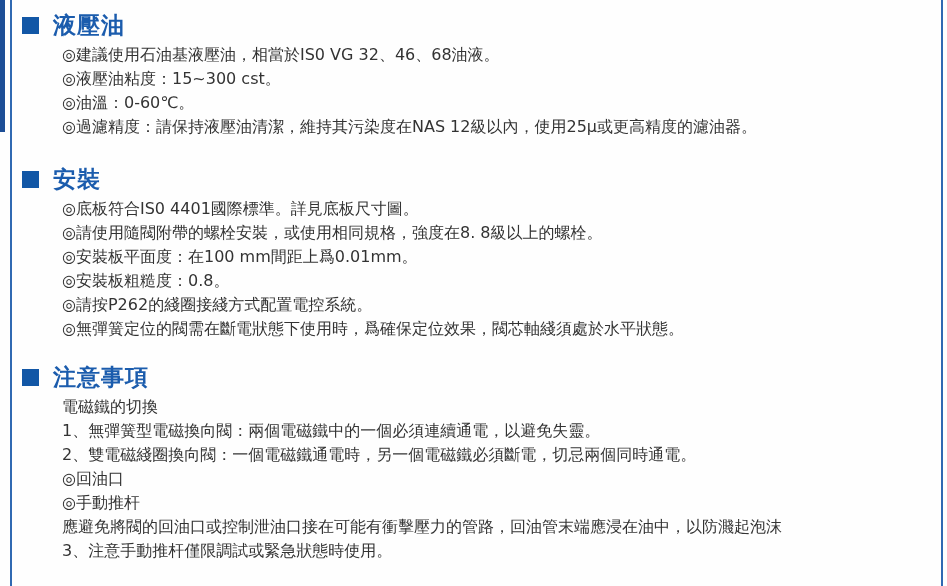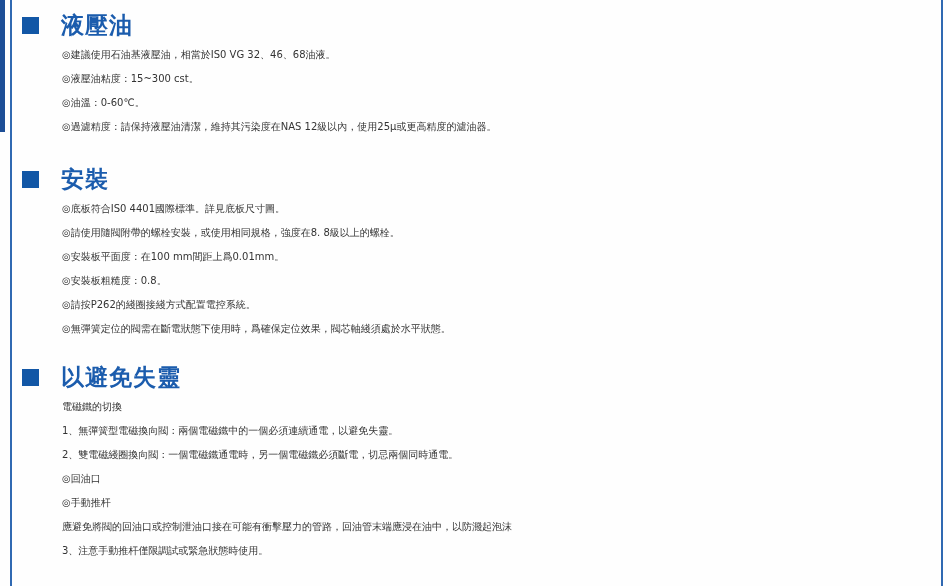--- a/index.html
+++ b/index.html
@@ -44,34 +44,34 @@
     align-items: center;
     height: 26px;
   }
   .sq {
     width: 17px; height: 17px;
     background: #1257a6;
     flex: 0 0 17px;
     margin-right: 14px;
   }
   .sec-title {
-    margin: 8px;
+    margin: 0;
     font-size: 23px;
     line-height: 26px;
     font-weight: 600;
     letter-spacing: 1px;
     color: #1b5cad;
   }
   .sec-body {
     margin-top: 5px;
     padding-left: 40px;
   }
   .line {
     margin: 0;
-    font-size: 10px;
+    font-size: 16px;
     line-height: 24px;
     color: #333333;
     white-space: nowrap;
   }
   .sec-install { margin-top: 27px; }
   .sec-notes   { margin-top: 23px; }
 </style>
 </head>
 <body>
 
@@ -107,21 +107,21 @@
         <p class="line">◎安裝板平面度：在100 mm間距上爲0.01mm。</p>
         <p class="line">◎安裝板粗糙度：0.8。</p>
         <p class="line">◎請按P262的綫圈接綫方式配置電控系統。</p>
         <p class="line">◎無彈簧定位的閥需在斷電狀態下使用時，爲確保定位效果，閥芯軸綫須處於水平狀態。</p>
       </div>
     </section>
 
     <section class="sec sec-notes">
       <div class="sec-head">
         <span class="sq"></span>
-        <h2 class="sec-title">以避免失靈</h2>
+        <h2 class="sec-title">注意事項</h2>
       </div>
       <div class="sec-body">
         <p class="line">電磁鐵的切換</p>
         <p class="line">1、無彈簧型電磁換向閥：兩個電磁鐵中的一個必須連續通電，以避免失靈。</p>
         <p class="line">2、雙電磁綫圈換向閥：一個電磁鐵通電時，另一個電磁鐵必須斷電，切忌兩個同時通電。</p>
         <p class="line">◎回油口</p>
         <p class="line">◎手動推杆</p>
         <p class="line">應避免將閥的回油口或控制泄油口接在可能有衝擊壓力的管路，回油管末端應浸在油中，以防濺起泡沫</p>
         <p class="line">3、注意手動推杆僅限調試或緊急狀態時使用。</p>
       </div>

